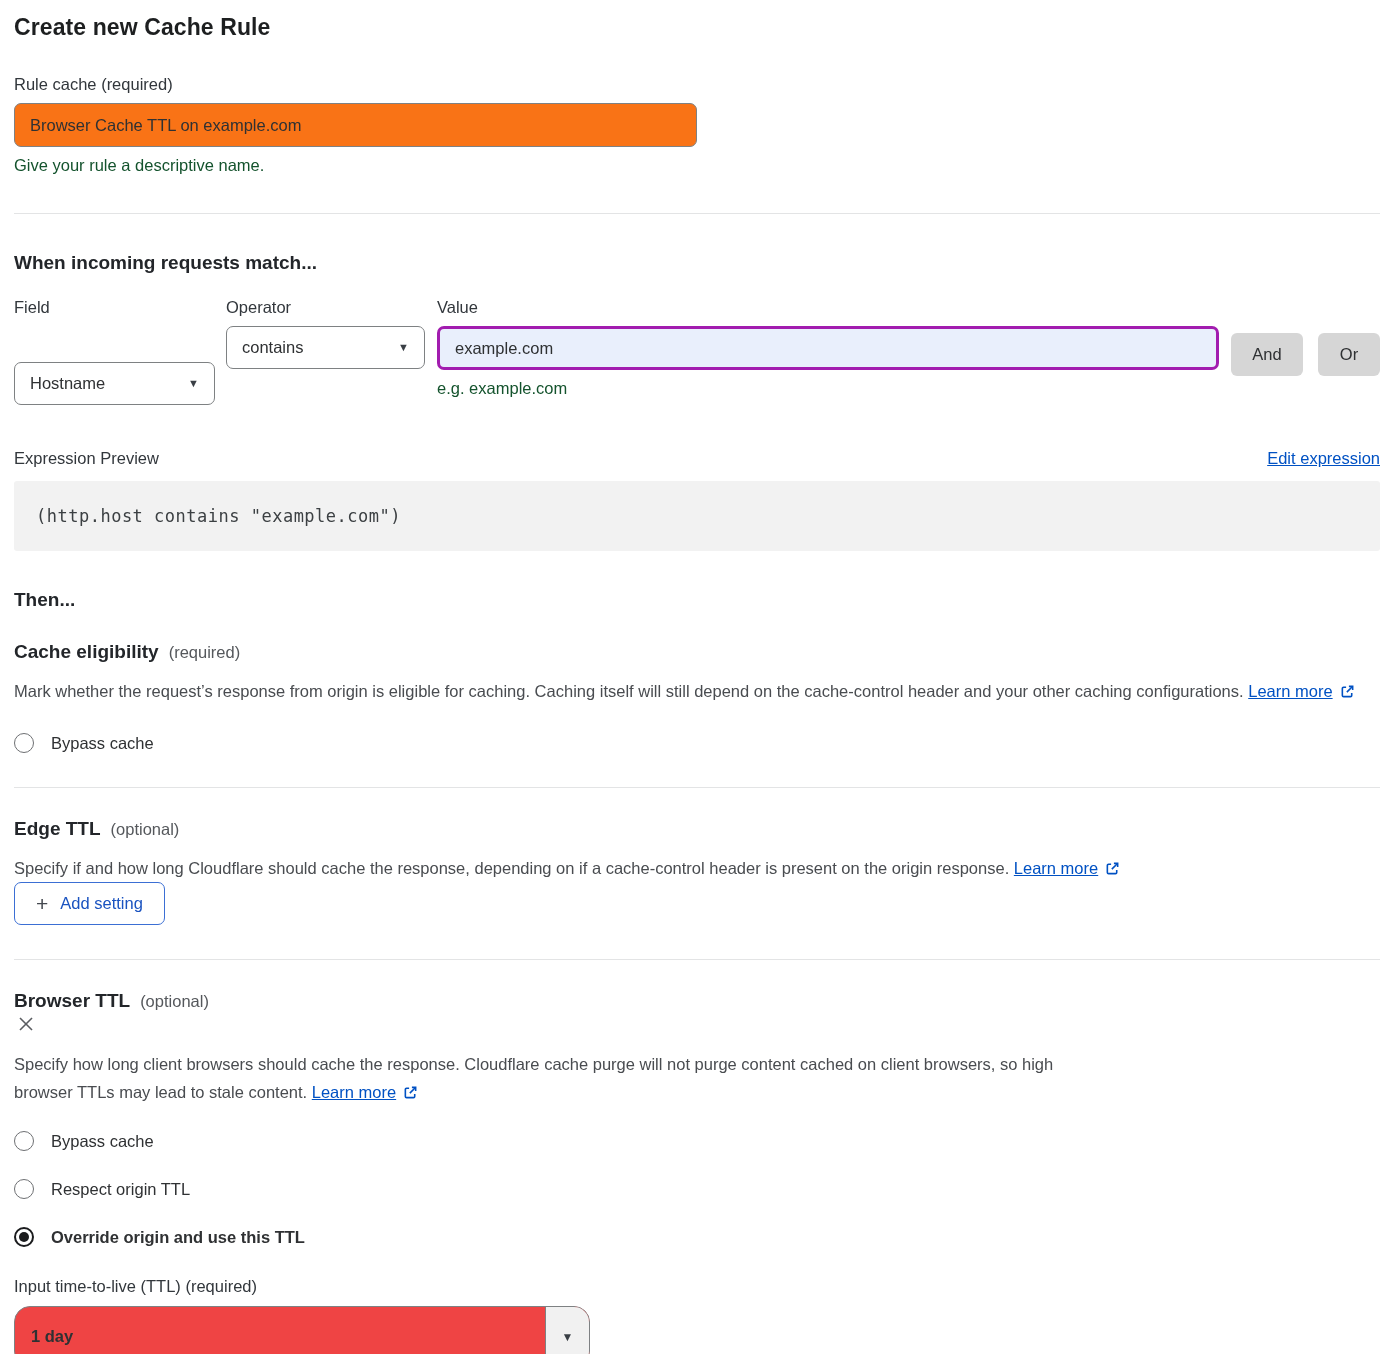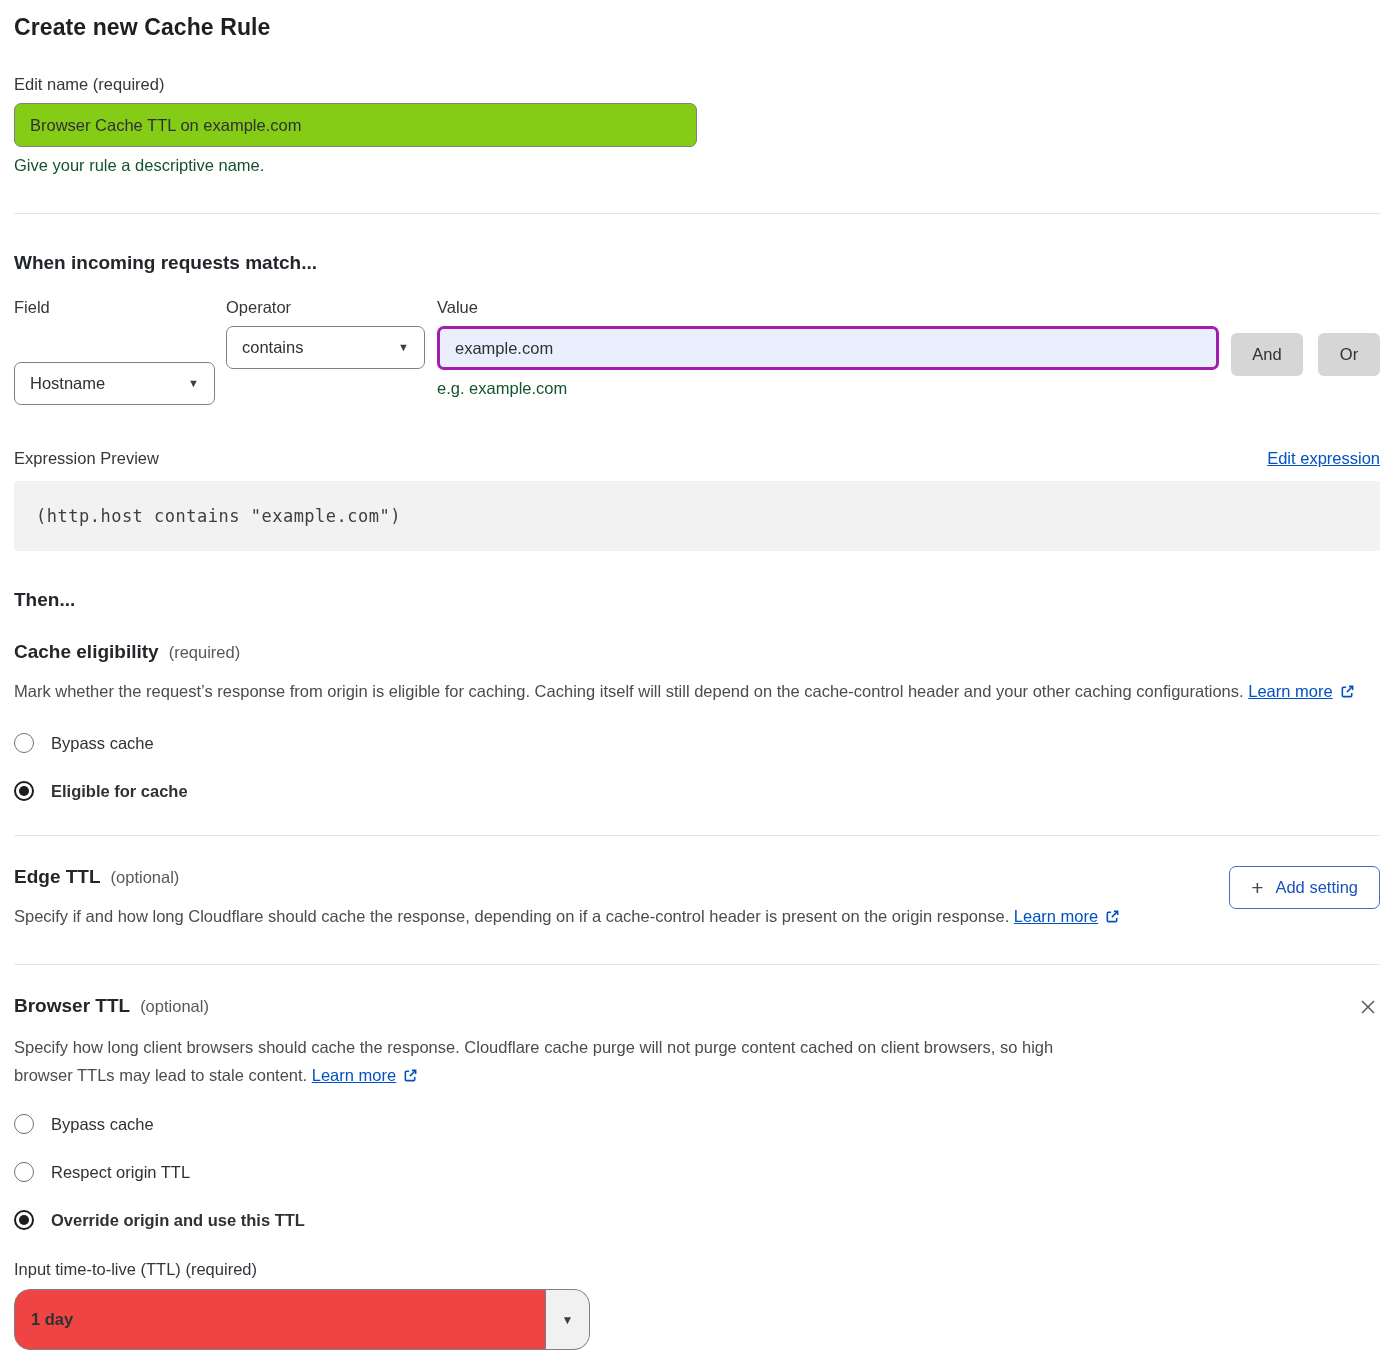--- a/index.html
+++ b/index.html
@@ -27,21 +27,21 @@
   }
 
   .text-input {
     height: 44px;
     border: 1px solid #7e8183;
     border-radius: 7px;
     font-family: "Liberation Sans", sans-serif;
     font-size: 16.5px;
     color: #2f3133;
     padding: 0 15px;
-    background: #84cc16;
+    background: #f97316;
     outline: none;
     display: block;
   }
   .rule-name-input { width: 683px; margin-top: 0; }
 
   .help-text {
     font-size: 16.5px;
     color: #14532d;
     margin-top: 9px;
   }
@@ -190,21 +190,21 @@
     flex: none;
   }
   .plus-glyph {
     font-size: 21px;
     font-weight: 400;
     color: #44484f;
     margin-right: 12px;
     line-height: 1;
   }
 
-  .edge-ttl-row, .browser-title-row { display: flex; justify-content: space-between; align-items: flex-start; }
+  .edge-ttl-row, .browser-title-row { display: flex; justify-content: space-between; align-items: flex-start; flex-direction: column; }
 
   .close-btn {
     background: none;
     border: none;
     cursor: pointer;
     padding: 2px;
     line-height: 0;
   }
 
   
@@ -248,21 +248,21 @@
   .gap-col { margin-left: 11px; }
   .gap-col2 { margin-left: 12px; }
 </style>
 </head>
 <body>
 
 <div class="page">
 
   <h1 class="page-title">Create new Cache Rule</h1>
 
-  <div class="field-label mt-34">Edit name (required)</div>
+  <div class="field-label mt-34">Rule cache (required)</div>
   <input class="text-input rule-name-input" type="text" value="Browser Cache TTL on example.com" style="">
   <div class="help-text">Give your rule a descriptive name.</div>
 
   <hr class="divider mt-38">
 
   <h2 class="section-heading mt-38">When incoming requests match...</h2>
 
   <div class="match-row">
     <div class="match-col" style="width:201px;gap:36px;">
       <div class="field-label">Field</div>
@@ -309,24 +309,20 @@
     <a class="link learn-more"><span>Learn more</span><svg class="ext-icon" width="15" height="15" viewBox="0 0 16 16" fill="none" stroke="#0051c3" stroke-width="1.7">
           <path d="M6.5 3.5H3.8C3 3.5 2.5 4 2.5 4.8v7.4c0 .8.5 1.3 1.3 1.3h7.4c.8 0 1.3-.5 1.3-1.3V9.5"></path>
           <path d="M9.5 2.5h4v4"></path>
           <path d="M13.3 2.7L7.3 8.7"></path>
         </svg></a>
   </p>
 
   <div class="radio-row mt-28">
     <span class="radio-circle"></span>
     <span class="radio-label">Bypass cache</span>
-  </div>
-  <div class="radio-row selected mt-28">
-    <span class="radio-circle"></span>
-    <span class="radio-label">Eligible for cache</span>
   </div>
 
   <hr class="divider mt-34">
 
   <div class="edge-ttl-row mt-30">
     <div>
       <div class="setting-title-row">
         <span class="setting-title">Edge TTL</span>
         <span class="setting-qualifier">(optional)</span>
       </div>

